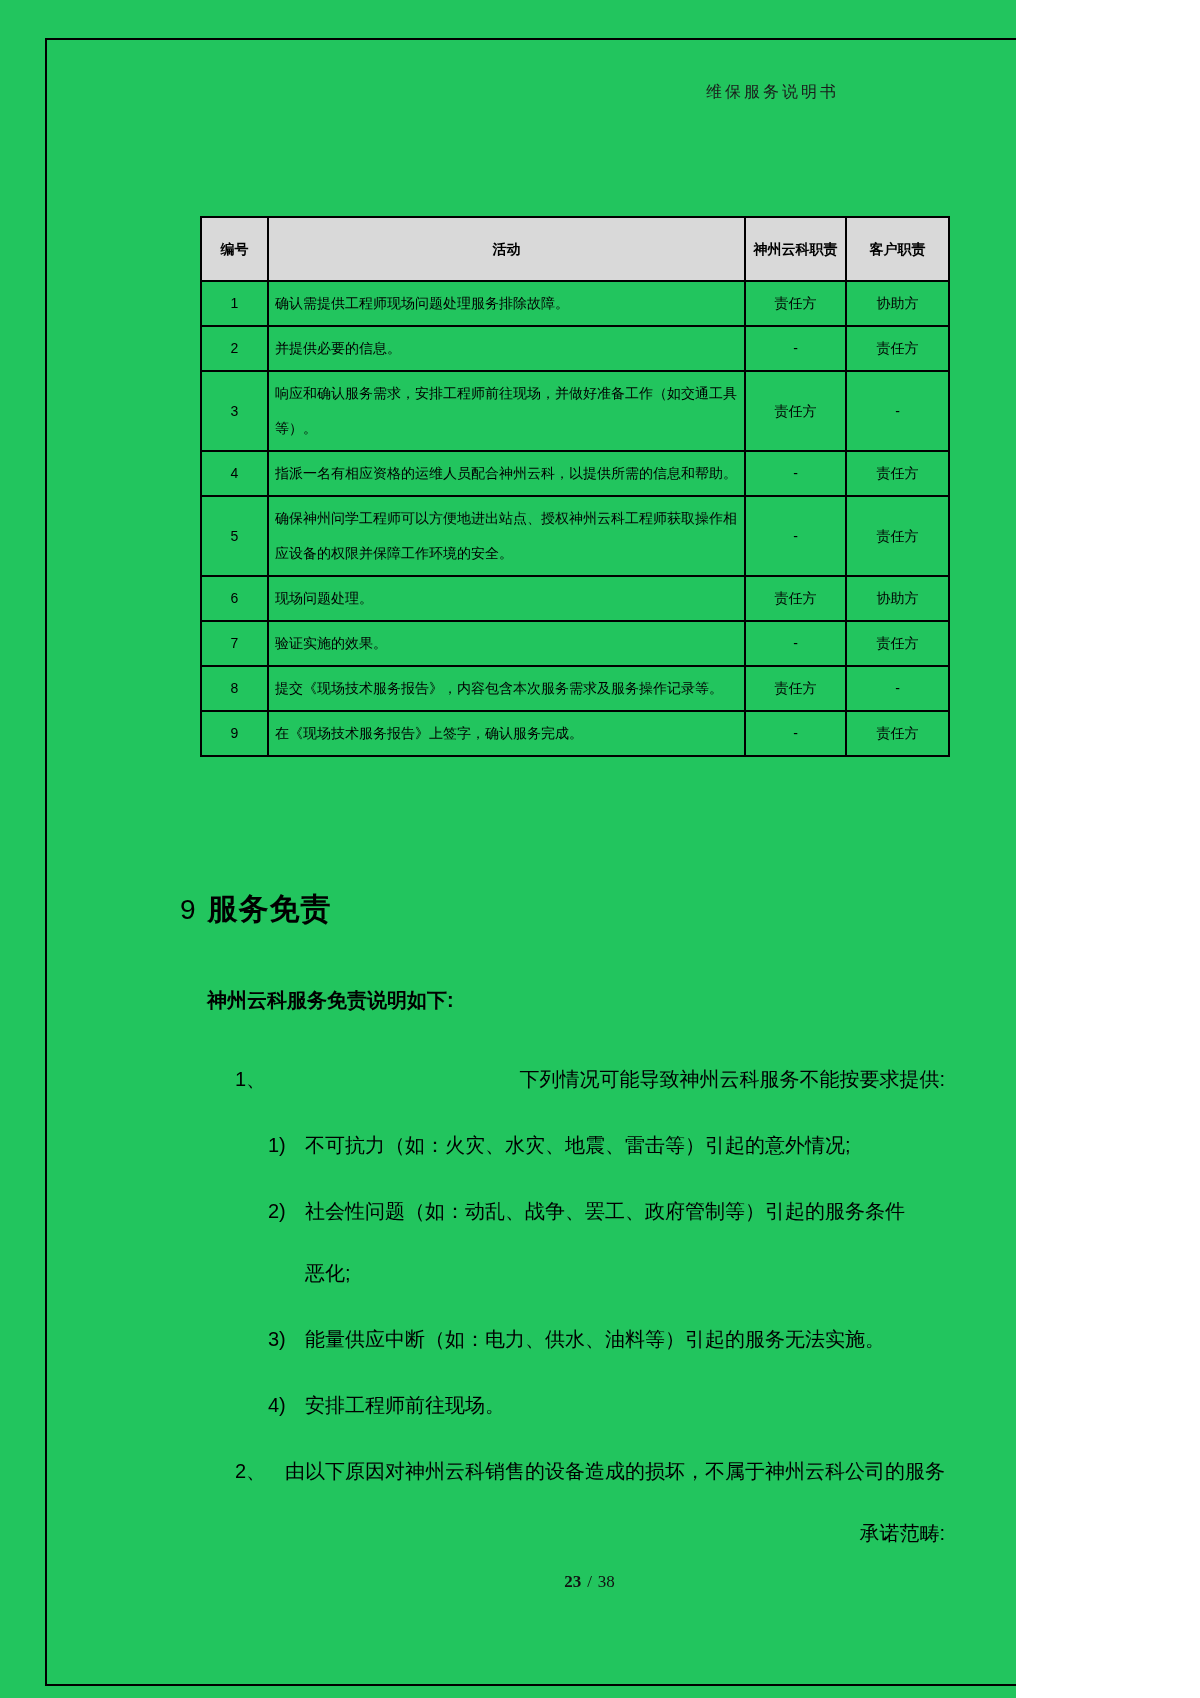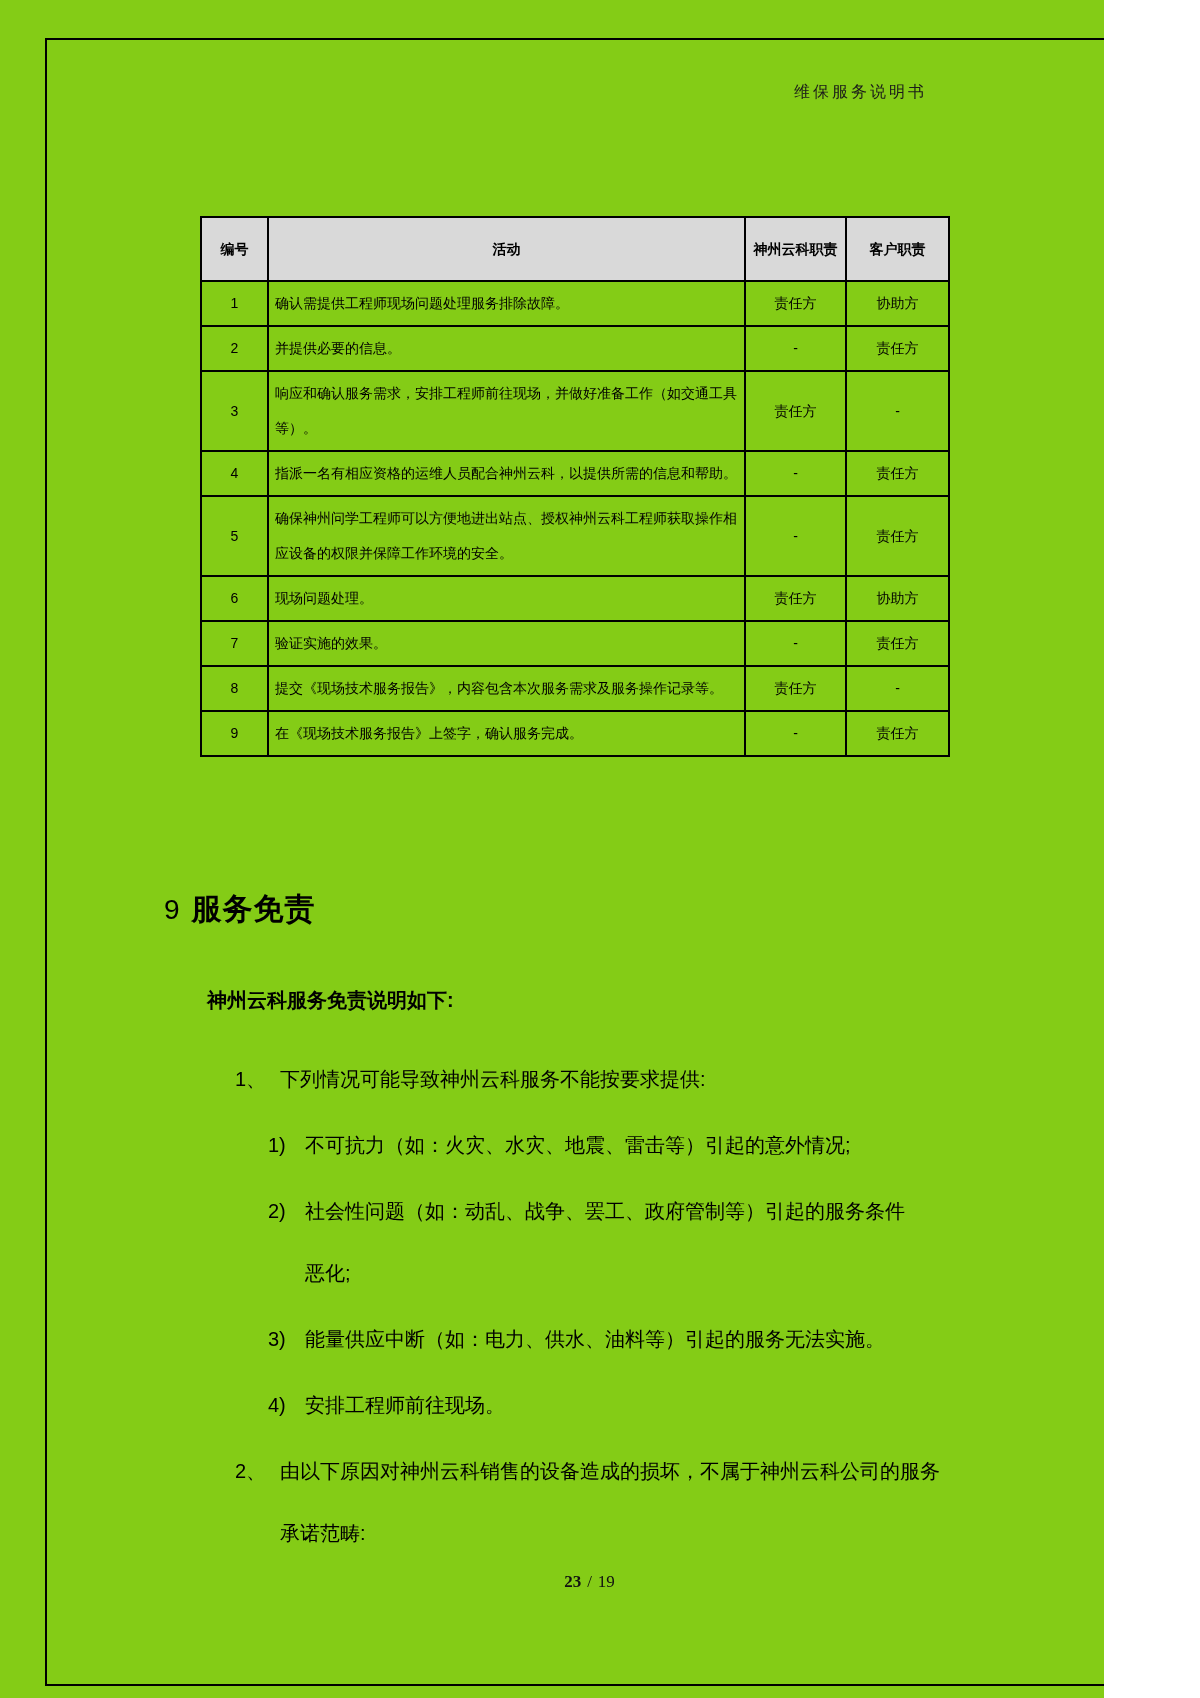--- a/index.html
+++ b/index.html
@@ -1,17 +1,17 @@
 <!DOCTYPE html>
 <html><head>
 <meta charset="utf-8">
 <style>
   html,body{margin:0;padding:0;background:#ffffff;}
   .page{
-    position:relative;width:1104px;height:1698px;background:#84cc16;
+    position:relative;width:1016px;height:1698px;background:#22c55e;
     font-family:"Liberation Sans",sans-serif;color:#000000;overflow:hidden;text-decoration:underline;
   }
   .page-border{
     position:absolute;left:45px;top:38px;width:1108px;height:1648px;
     border:2px solid #000000;box-sizing:border-box;
   }
   .running-header{
     position:absolute;top:82px;right:177px;
     font-family:"Liberation Serif",serif;font-size:16px;letter-spacing:3px;color:#1a1a1a;
   }
@@ -29,33 +29,33 @@
     background:#d9d9d9;font-weight:bold;text-align:center;
     line-height:28px;padding:4px 6px;height:64px;
   }
   table.resp td{
     line-height:35px;padding:4px 6px;vertical-align:middle;
   }
   td.c-num,td.c-role{text-align:center;}
   td.c-act{text-align:left;padding:4px 10px;}
   col.w-num{width:67px;} col.w-act{width:477px;} col.w-ven{width:101px;} col.w-cus{width:103px;}
   .section-heading{
-    position:absolute;top:889px;left:164px;white-space:nowrap;
+    position:absolute;top:889px;left:180px;white-space:nowrap;
   }
   .sec-num{font-size:28px;font-weight:400;}
   .sec-title{font-size:30px;font-weight:700;margin-left:12px;letter-spacing:1px;}
   .lead{
     position:absolute;top:985px;left:207px;font-size:20px;font-weight:700;line-height:30px;
   }
   .list{
     position:absolute;top:1048px;left:230px;width:716px;font-size:20px;line-height:62px;
   }
   .item{display:flex;align-items:flex-start;}
   .item > .marker{width:45px;padding-left:5px;flex:none;}
-  .item > .text{width:665px;flex:none;}
+  .item > .text{width:665px;flex:none;text-align:right;}
   .sub{display:flex;align-items:flex-start;padding-left:38px;margin-top:4px;}
   .sub > .marker{width:30px;flex:none;}
   .sub > .text{width:612px;flex:none;margin-left:7px;}
   .item.second{margin-top:4px;}
   .page-footer{
     position:absolute;top:1572px;left:193px;width:748px;text-align:center;
     font-family:"Liberation Serif",serif;font-size:17px;color:#111;
   }
   .page-footer .cur{font-weight:700;margin-left:48px;}
   .page-footer span{margin:0 3px;}
@@ -169,15 +169,15 @@
       <span class="marker">4)</span>
       <span class="text">安排工程师前往现场。</span>
     </div>
     <div class="item second">
       <span class="marker">2、</span>
       <span class="text">由以下原因对神州云科销售的设备造成的损坏，不属于神州云科公司的服务承诺范畴:</span>
     </div>
   </div>
 
   <div class="page-footer">
-    <span class="cur">23</span><span>/</span><span>19</span>
+    <span class="cur">23</span><span>/</span><span>38</span>
   </div>
 </div>
 
 </body></html>

